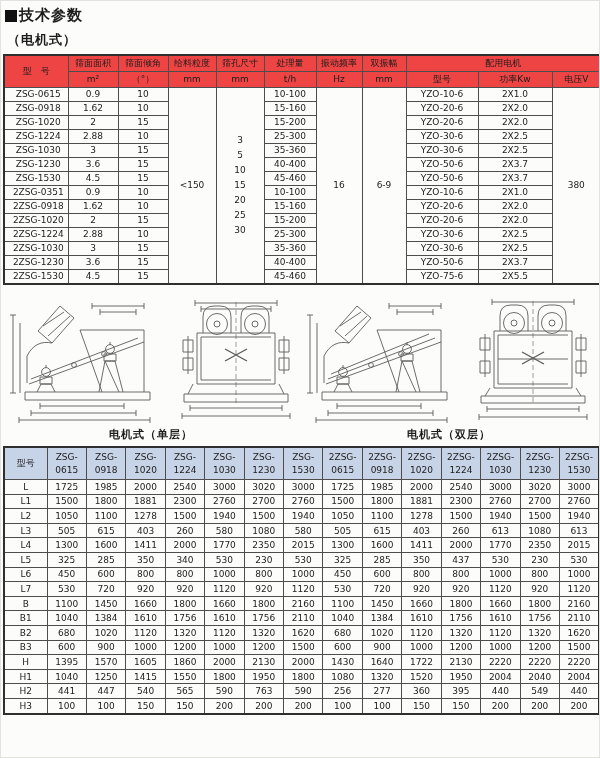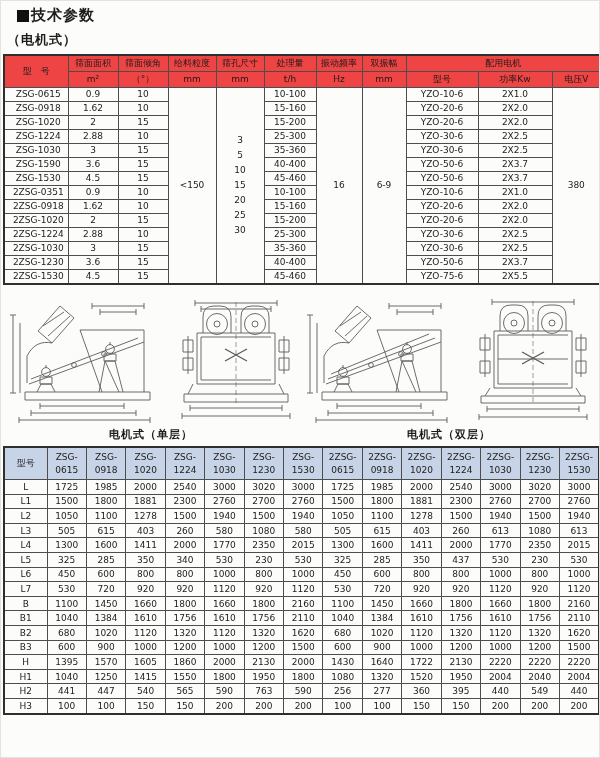--- a/index.html
+++ b/index.html
@@ -15,21 +15,21 @@
     width:600px;height:758px;
     background:#fcfcfa;
     border:1px solid #e2e2de;
     box-sizing:border-box;
     padding:3px 1px 0 1px;
     overflow:hidden;
   }
   .sec-title{
     display:flex;align-items:center;gap:2px;
     font-size:15px;font-weight:bold;
-    margin:2px 0 0 15px;letter-spacing:1px;
+    margin:2px 0 0 3px;letter-spacing:1px;
   }
   .bullet{width:12px;height:12px;background:#111;display:inline-block;}
   .subtitle{font-size:13px;font-weight:bold;margin:6px 0 5px 5px;letter-spacing:1px;}
 
   table{border-collapse:collapse;table-layout:fixed;width:597px;margin-left:1px;}
   .t1{border:2px solid #2f2f2f;}
   .t1 th,.t1 td{
     border:1px solid #4d4d4d;text-align:center;vertical-align:middle;
     font-size:9px;line-height:1.15;padding:0;overflow:hidden;white-space:nowrap;
   }
@@ -154,21 +154,21 @@
         </tr>
         <tr>
           <td class="model-cell">ZSG-1030</td>
           <td>3</td>
           <td>15</td>
           <td>35-360</td>
           <td>YZO-30-6</td>
           <td>2X2.5</td>
         </tr>
         <tr>
-          <td class="model-cell">ZSG-1590</td>
+          <td class="model-cell">ZSG-1230</td>
           <td>3.6</td>
           <td>15</td>
           <td>40-400</td>
           <td>YZO-50-6</td>
           <td>2X3.7</td>
         </tr>
         <tr>
           <td class="model-cell">ZSG-1530</td>
           <td>4.5</td>
           <td>15</td>

